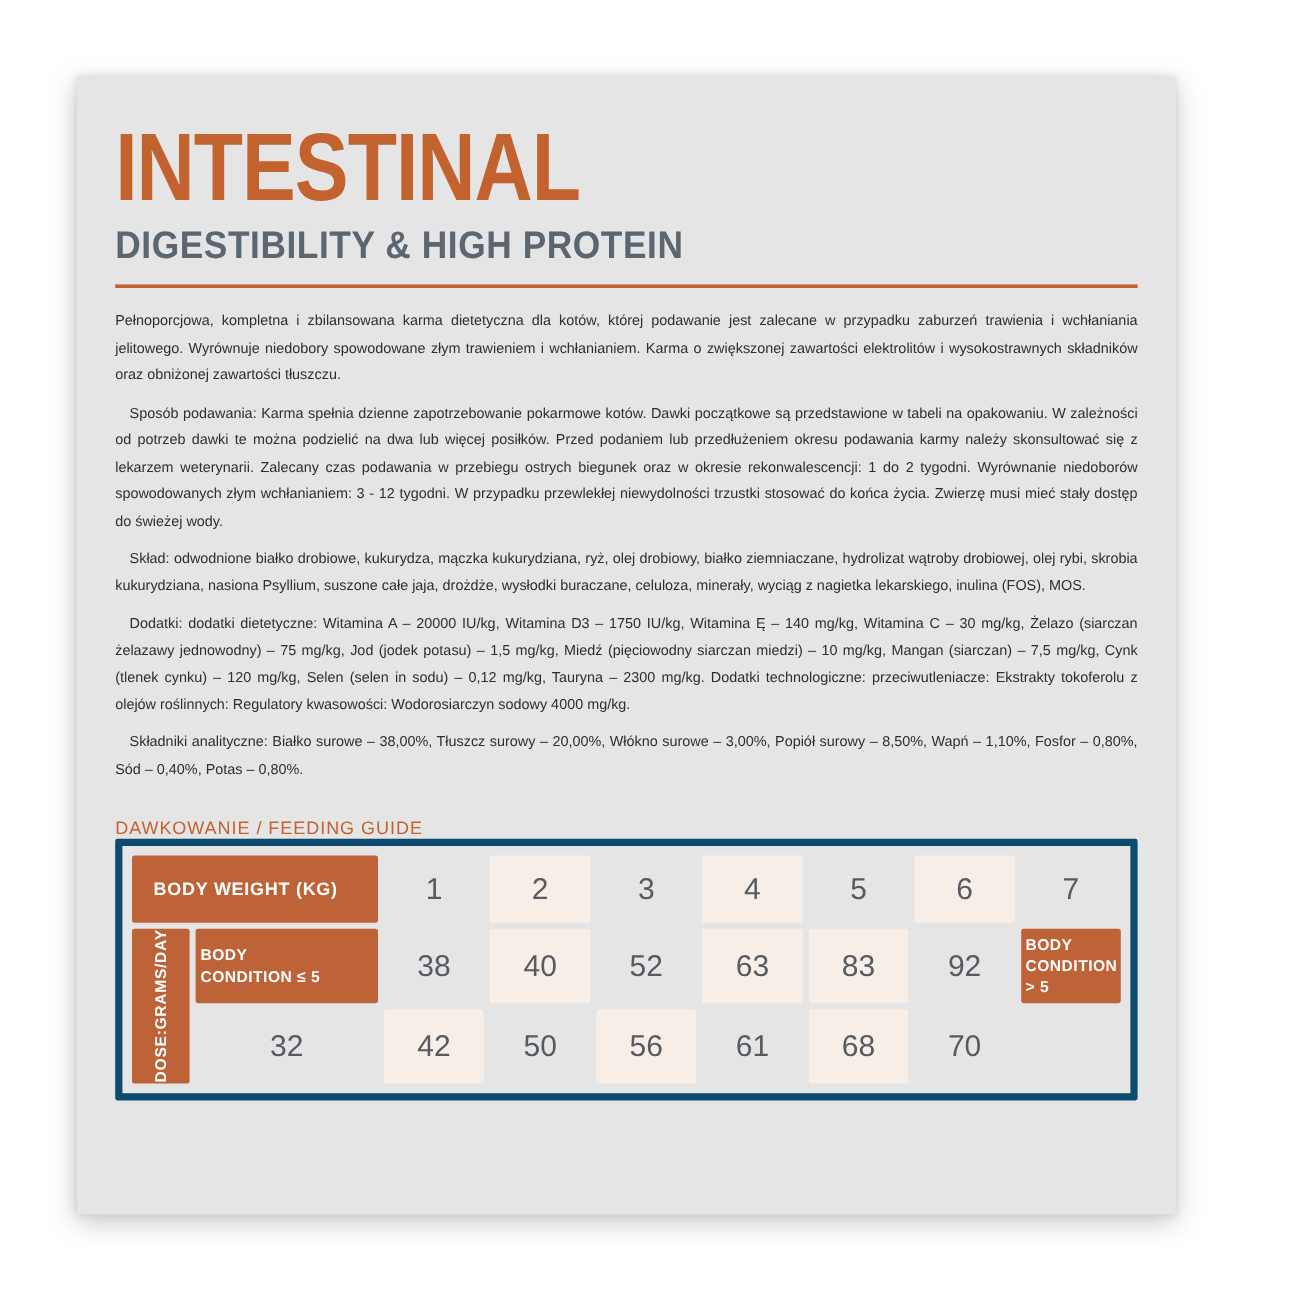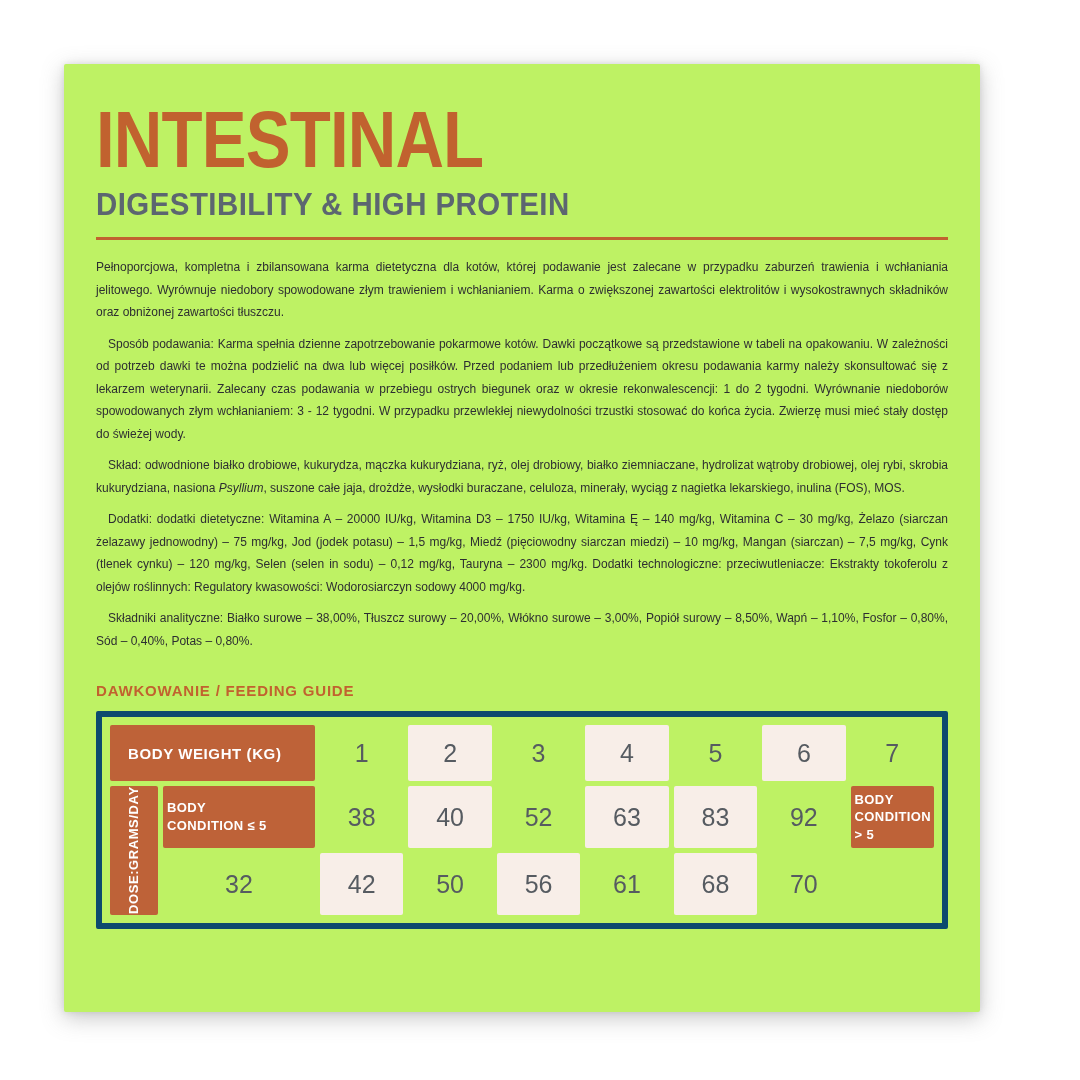--- a/index.html
+++ b/index.html
@@ -1,45 +1,45 @@
 <!DOCTYPE html>
 <html><head>
 <meta charset="utf-8">
 <style>
   * { margin: 0; padding: 0; box-sizing: border-box; }
   html, body { width: 1080px; height: 1080px; background: #ffffff; font-family: "Liberation Sans", sans-serif; }
   .stage { position: relative; width: 1080px; height: 1080px; overflow: hidden; }
   .card {
     position: absolute; left: 64px; top: 64px; width: 916px; height: 948px;
-    background: #bef264; border-radius: 2px;
+    background: #e5e5e5; border-radius: 2px;
     box-shadow: 0 6px 22px rgba(110,110,110,0.38), 0 0 6px rgba(150,150,150,0.25);
     padding: 36px 32px 0 32px;
   }
   
   .title {
     color: #C1622F; font-weight: bold; font-size: 80px; line-height: 1.0;
     letter-spacing: -1px; transform: scaleX(0.84); transform-origin: left top;
     white-space: nowrap;
   }
   .subtitle {
     color: #5C6670; font-size: 32px; font-weight: bold; letter-spacing: 0.5px;
     transform: scaleX(0.92); transform-origin: left top; margin-top: 6px; white-space: nowrap;
   }
   .rule { height: 3px; background: #C1622F; margin-top: 14px; margin-bottom: 16px; }
   
   .copy p {
     font-size: 12px; line-height: 22.5px; color: #2D2E31;
     text-align: justify; margin-bottom: 9px;
   }
   .copy .lbl { font-weight: normal; margin-left: 12px; }
-  .copy .ital { font-style: italic; }
+  .copy .ital { }
   
   .fg-heading {
-    color: #C1622F; font-weight: bold; font-size: 15px; letter-spacing: 0.8px;
-    margin-top: 30px; margin-bottom: 12px;
+    color: #C1622F; font-weight: normal; font-size: 15px; letter-spacing: 0.8px;
+    margin-top: 30px; 
   }
   .fg-table {
     border: 6px solid #0c4a6e; border-radius: 2px;
     display: grid;
     grid-template-columns: 48px 152px repeat(7, 1fr);
     grid-template-rows: 56px 62px 62px;
     gap: 5px; padding: 8px;
   }
   .blk {
     background: #BE6238; border-radius: 2px; color: #ffffff; font-weight: bold;

